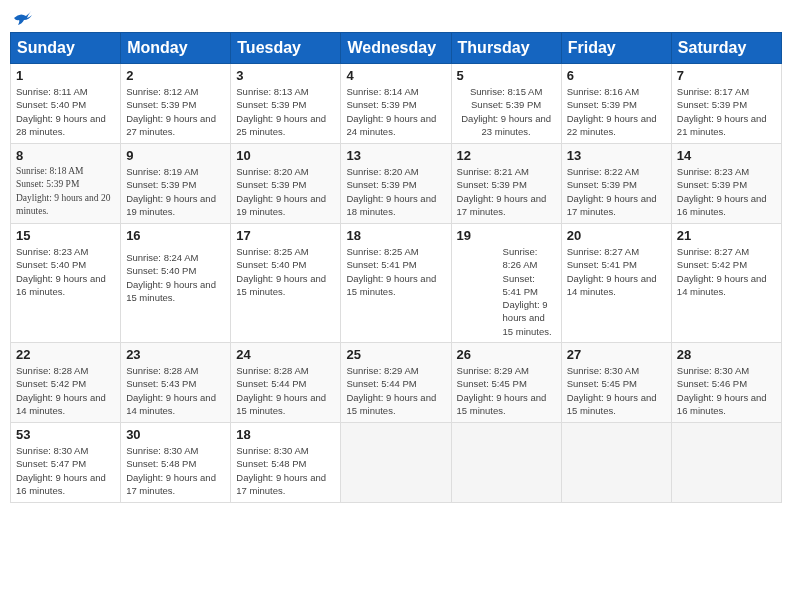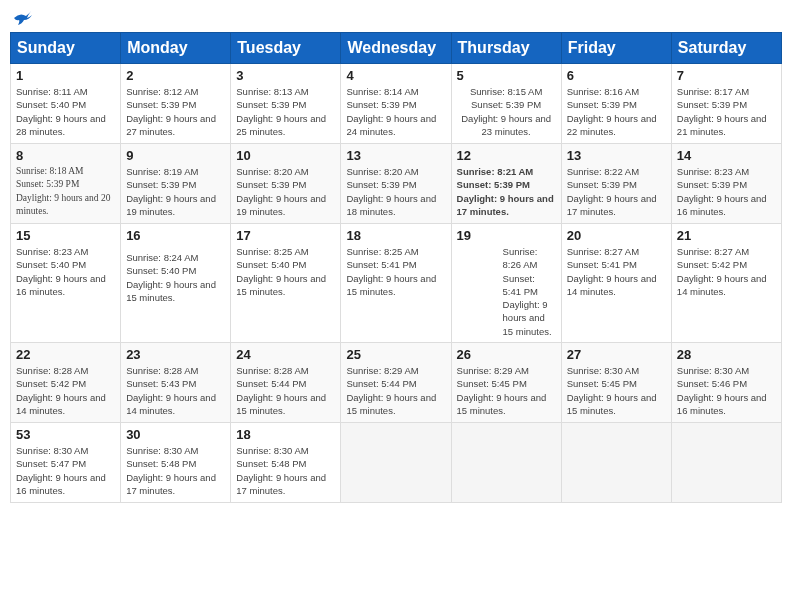--- a/index.html
+++ b/index.html
@@ -187,21 +187,21 @@
 Daylight: 9 hours and 19 minutes.</div>
         </td>
         <td>
           <span class="day-number">13</span>
           <div class="day-info" style="white-space: pre-line;">Sunrise: 8:20 AM
 Sunset: 5:39 PM
 Daylight: 9 hours and 18 minutes.</div>
         </td>
         <td>
           <span class="day-number">12</span>
-          <div class="day-info" style="white-space: pre-line; font-weight: bold;">Sunrise: 8:21 AM
+          <div class="day-info" style="white-space: pre-line;">Sunrise: 8:21 AM
 Sunset: 5:39 PM
 Daylight: 9 hours and 17 minutes.</div>
         </td>
         <td>
           <span class="day-number">13</span>
           <div class="day-info" style="white-space: pre-line;">Sunrise: 8:22 AM
 Sunset: 5:39 PM
 Daylight: 9 hours and 17 minutes.</div>
         </td>
         <td>

